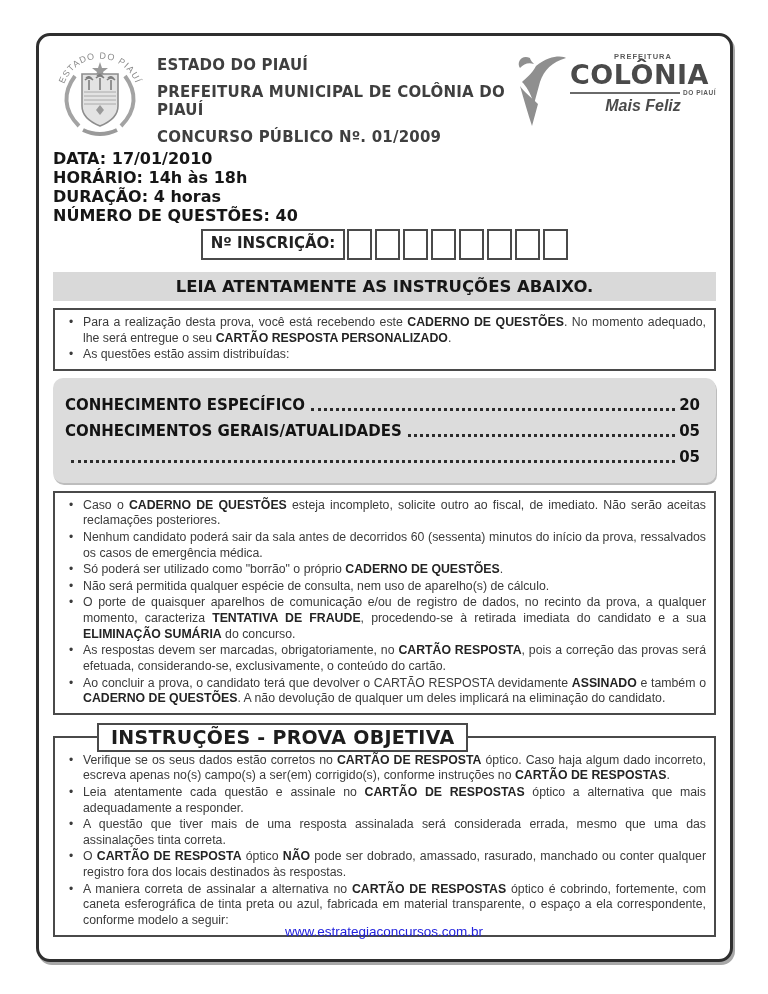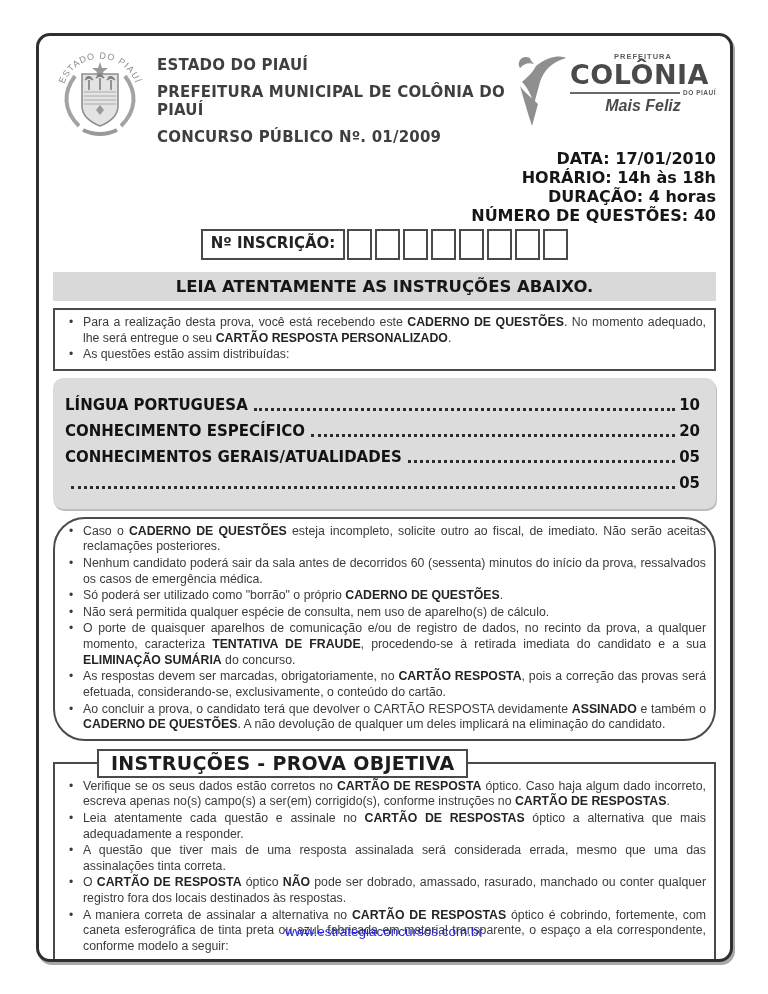--- a/index.html
+++ b/index.html
@@ -27,38 +27,38 @@
                     color: #4a4a4a; letter-spacing: .5px; line-height: 1; }
   .citytext .rule { display: flex; align-items: center; gap: 3px; margin-top: 1px; }
   .citytext .rule .ln { flex: 1; border-top: 2px solid #6a6a6a; }
   .citytext .rule .dp { font-size: 6.5px; font-weight: bold; color: #5a5a5a; letter-spacing: .5px; }
   .citytext .slogan { text-align: center; font-style: italic; font-weight: bold; font-size: 16px; color: #4a4a4a; margin-top: 1px; }
 
   .banner { margin-top: 2px; background: #d9d9d9; text-align: center; padding: 6px 4px;
             font-family: "DejaVu Sans", sans-serif; font-weight: bold; font-size: 15px; color: #1b1b1b; }
 
   
-  .examinfo { margin-top: 9px; text-align: right; }
+  .examinfo { margin-top: 9px; text-align: left; }
   .examinfo div { font-family: "DejaVu Sans", sans-serif; font-weight: bold; font-size: 16px;
                   color: #161616; line-height: 19px; }
 
   .inscr { margin-top: 4px; display: flex; justify-content: center; align-items: stretch; height: 31px; }
   .inscr .lbl { border: 2px solid #4a4a4a; padding: 3px 8px 0 8px;
                 font-family: "DejaVu Sans", sans-serif; font-weight: bold; font-size: 15px; color: #222; }
   .inscr .cells { display: flex; gap: 3px; margin-left: 2px; }
   .inscr .cell { width: 25px; border: 2px solid #4a4a4a; background: #fff; }
 
   
   .leia { margin-top: 12px; background: #d9d9d9; text-align: center; padding: 5px 0;
           font-family: "DejaVu Sans", sans-serif; font-weight: bold; font-size: 16.5px; color: #161616; }
 
   
   .bbox { border: 2px solid #4a4a4a; padding: 4px 8px 5px 4px; background: #fff; }
   .bbox.intro { margin-top: 7px; }
-  .bbox.rules { margin-top: 8px; border-radius: 32px; }
+  .bbox.rules { margin-top: 8px; }
   .bullet { display: flex; margin: 1px 0; }
   .bullet::before { content: "\2022"; width: 24px; flex: 0 0 auto; text-align: center;
                     font-size: 12px; color: #3b3b3b; }
   .bt { flex: 1; font-size: 12.3px; line-height: 1.27; color: #3b3b3b; text-align: justify; }
   .bt b { color: #242424; }
 
   
   .subjects { margin-top: 7px; background: #dcdcdc; border-radius: 10px; padding: 10px 16px 9px 12px;
               box-shadow: 1px 2px 0 #bdbdbd; }
   .subj { display: flex; align-items: flex-end; margin: 8px 0; }
@@ -162,25 +162,20 @@
     <div class="bullet">
       <span class="bt"><span>Para a realização desta prova, você está recebendo este </span><b>CADERNO DE QUESTÕES</b><span>. No momento adequado, lhe será entregue o seu </span><b>CARTÃO RESPOSTA PERSONALIZADO</b><span>.</span></span>
     </div>
     <div class="bullet">
       <span class="bt"><span>As questões estão assim distribuídas:</span></span>
     </div>
   </div>
 
   <div class="subjects">
     <div class="subj">
-      <span class="sl">LÍNGUA PORTUGUESA</span>
-      <span class="leader"></span>
-      <span class="sv">10</span>
-    </div>
-    <div class="subj">
       <span class="sl">CONHECIMENTO ESPECÍFICO</span>
       <span class="leader"></span>
       <span class="sv">20</span>
     </div>
     <div class="subj">
       <span class="sl">CONHECIMENTOS GERAIS/ATUALIDADES</span>
       <span class="leader"></span>
       <span class="sv">05</span>
     </div>
     <div class="subj">

